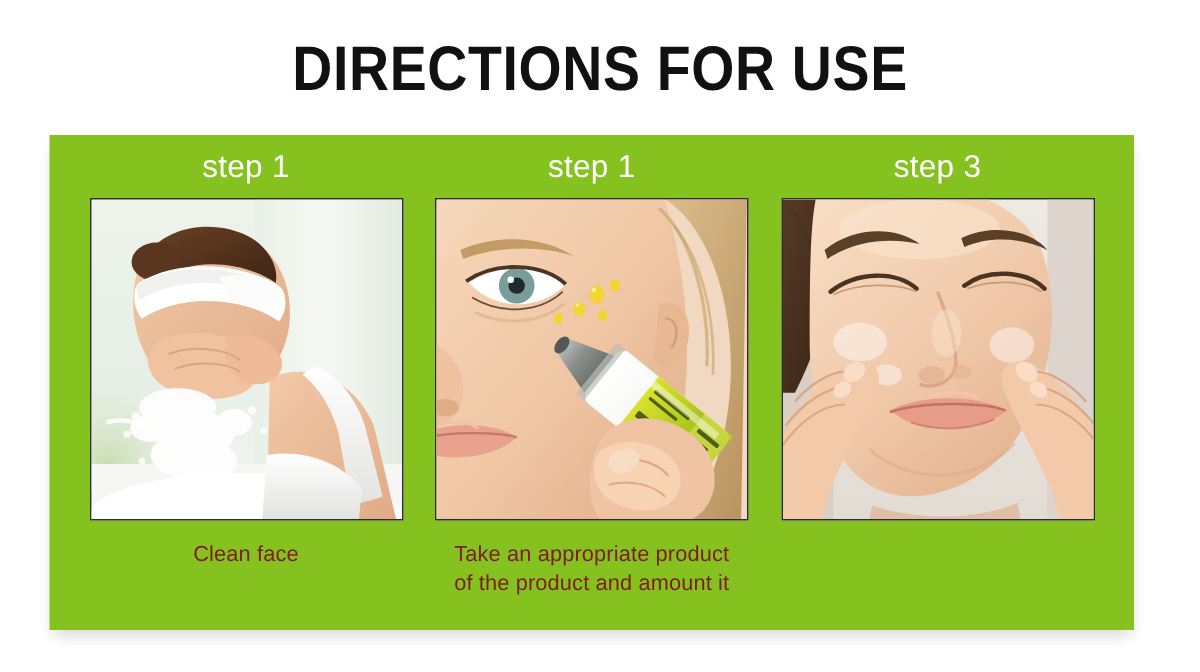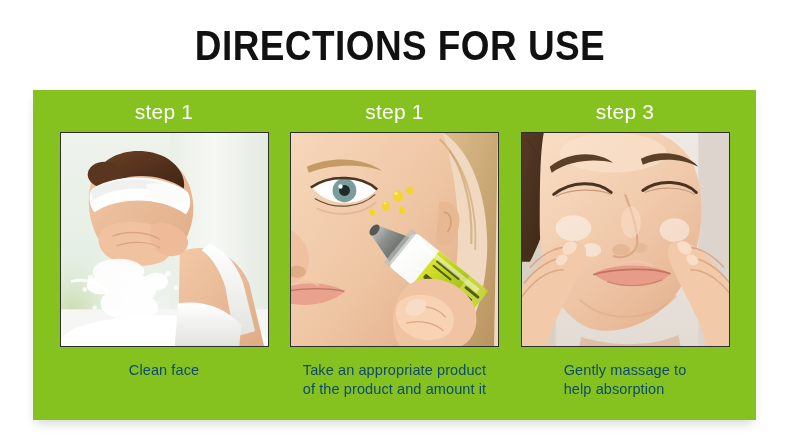--- a/index.html
+++ b/index.html
@@ -75,21 +75,22 @@
     position: relative;
     background: #eceae4;
   }
 
   .photo-frame svg { display: block; width: 100%; height: 100%; }
 
   .step-caption {
     margin-top: 14px;
     font-size: 14.5px;
     line-height: 19px;
-    color: #0c4a6e;
+    color: #7f1d1d;
+    text-align: center;
     letter-spacing: 0.1px;
   }
   .step-caption .cap-line { display: block; white-space: nowrap; }
 </style>
 </head>
 <body>
 
 <div class="page-title">DIRECTIONS FOR USE</div>
 
 <div class="steps-panel">
@@ -354,19 +355,15 @@
         <path d="M204 136 C192 122,176 114,166 116" stroke="#dba887" stroke-width="1.6" fill="none"></path>
         <path d="M210 152 C198 136,182 126,168 126" stroke="#dba887" stroke-width="1.6" fill="none"></path>
         <path d="M214 168 C202 150,186 138,170 138" stroke="#dba887" stroke-width="1.4" fill="none"></path>
         <ellipse cx="164" cy="116" rx="8" ry="6" transform="rotate(38 164 116)" fill="#f9ddc6"></ellipse>
         <ellipse cx="172" cy="128" rx="6.5" ry="5" transform="rotate(38 172 128)" fill="#f9ddc6"></ellipse>
 
         <path d="M60 206 C92 216,130 216,158 204 L160 215 L58 215 Z" fill="#e0ab88" opacity="0.6"></path>
       </svg>
     </div>
 
-    <div class="step-caption">
-      <span class="cap-line">Gently massage to</span>
-      <span class="cap-line">help absorption</span>
-    </div>
   </div>
 
 </div>
 
 </body></html>

